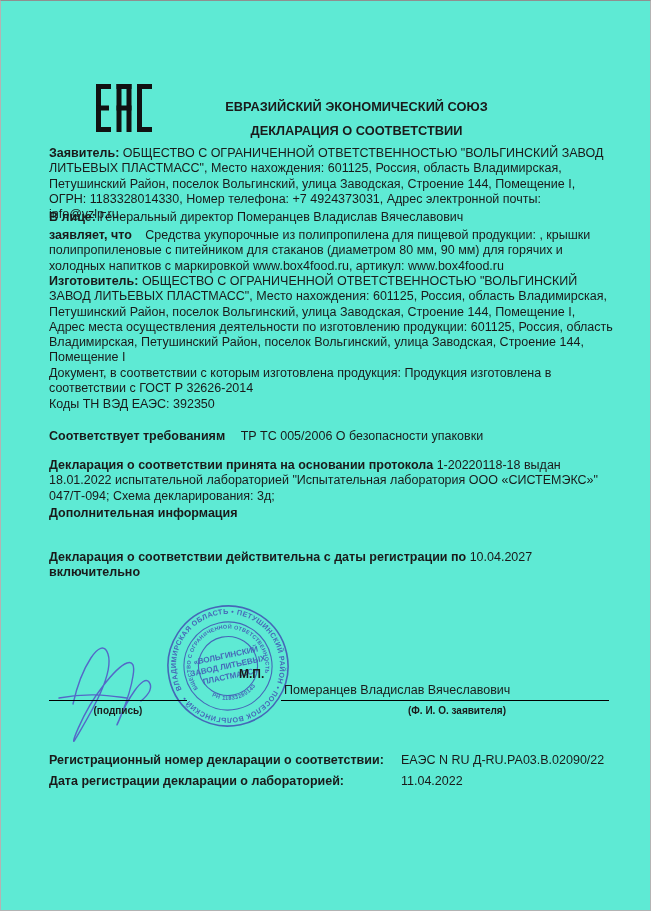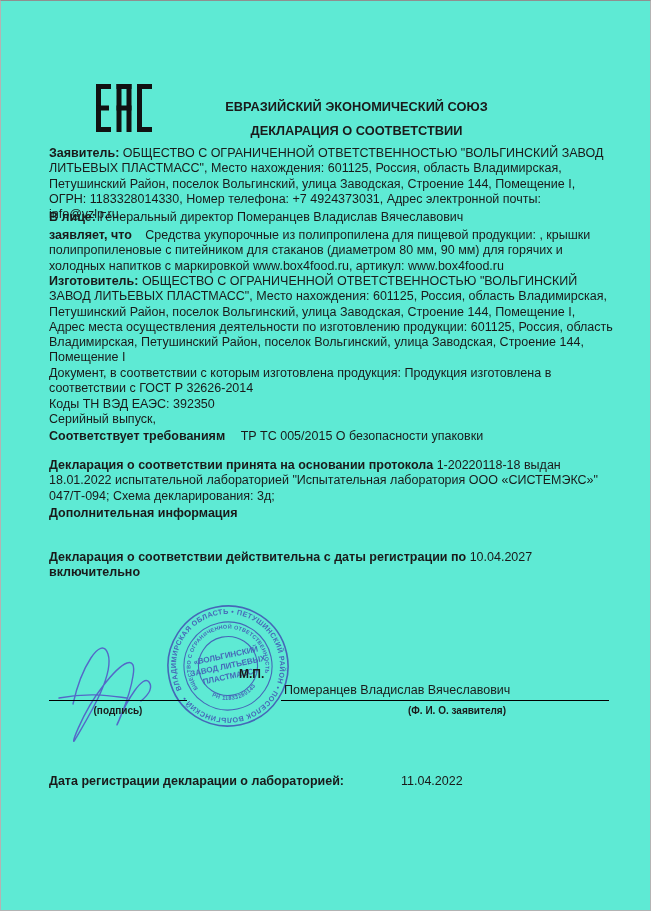--- a/index.html
+++ b/index.html
@@ -78,27 +78,24 @@
   </div>
 
   <div class="abs para" style="top:365px;">
     <span>Документ, в соответствии с которым изготовлена продукция: Продукция изготовлена в соответствии с ГОСТ Р 32626-2014</span>
   </div>
 
   <div class="abs para" style="top:396px;">
     <span>Коды ТН ВЭД ЕАЭС: 392350</span>
   </div>
 
-  <div class="abs para" style="top:411px;">
-    <span>Серийный выпуск,</span>
-  </div>
 
   <div class="abs para" style="top:428px;">
     <span class="b gap-md">Соответствует требованиям</span>
-    <span>ТР ТС 005/2015 О безопасности упаковки</span>
+    <span>ТР ТС 005/2006 О безопасности упаковки</span>
   </div>
 
   <div class="abs para" style="top:457px;">
     <span class="b">Декларация о соответствии принята на основании протокола</span>
     <span>1-20220118-18 выдан 18.01.2022 испытательной лабораторией "Испытательная лаборатория ООО «СИСТЕМЭКС»" 047/Т-094; Схема декларирования: 3д;</span>
   </div>
 
   <div class="abs para b" style="top:505px;">Дополнительная информация</div>
 
   <div class="abs para" style="top:549px;">
@@ -142,18 +139,22 @@
 
   <div class="abs b" style="left:238px;top:666px;font-size:12px;">М.П.</div>
 
   <div class="abs sigline" style="left:48px;top:699px;width:138px;"></div>
   <div class="abs caption" style="left:48px;top:702px;width:138px;">(подпись)</div>
 
   <div class="abs" style="left:283px;top:682px;">Померанцев Владислав Вячеславович</div>
   <div class="abs sigline" style="left:280px;top:699px;width:328px;"></div>
   <div class="abs caption" style="left:292px;top:702px;width:328px;">(Ф. И. О. заявителя)</div>
 
+  <div class="abs footrow" style="top:752px;">
+    <span class="lbl">Регистрационный номер декларации о соответствии:</span>
+    <span class="val">ЕАЭС N RU Д-RU.РА03.В.02090/22</span>
+  </div>
   <div class="abs footrow" style="top:773px;">
     <span class="lbl">Дата регистрации декларации о лабораторией:</span>
     <span class="val">11.04.2022</span>
   </div>
 
 </div>
 
 </body></html>

